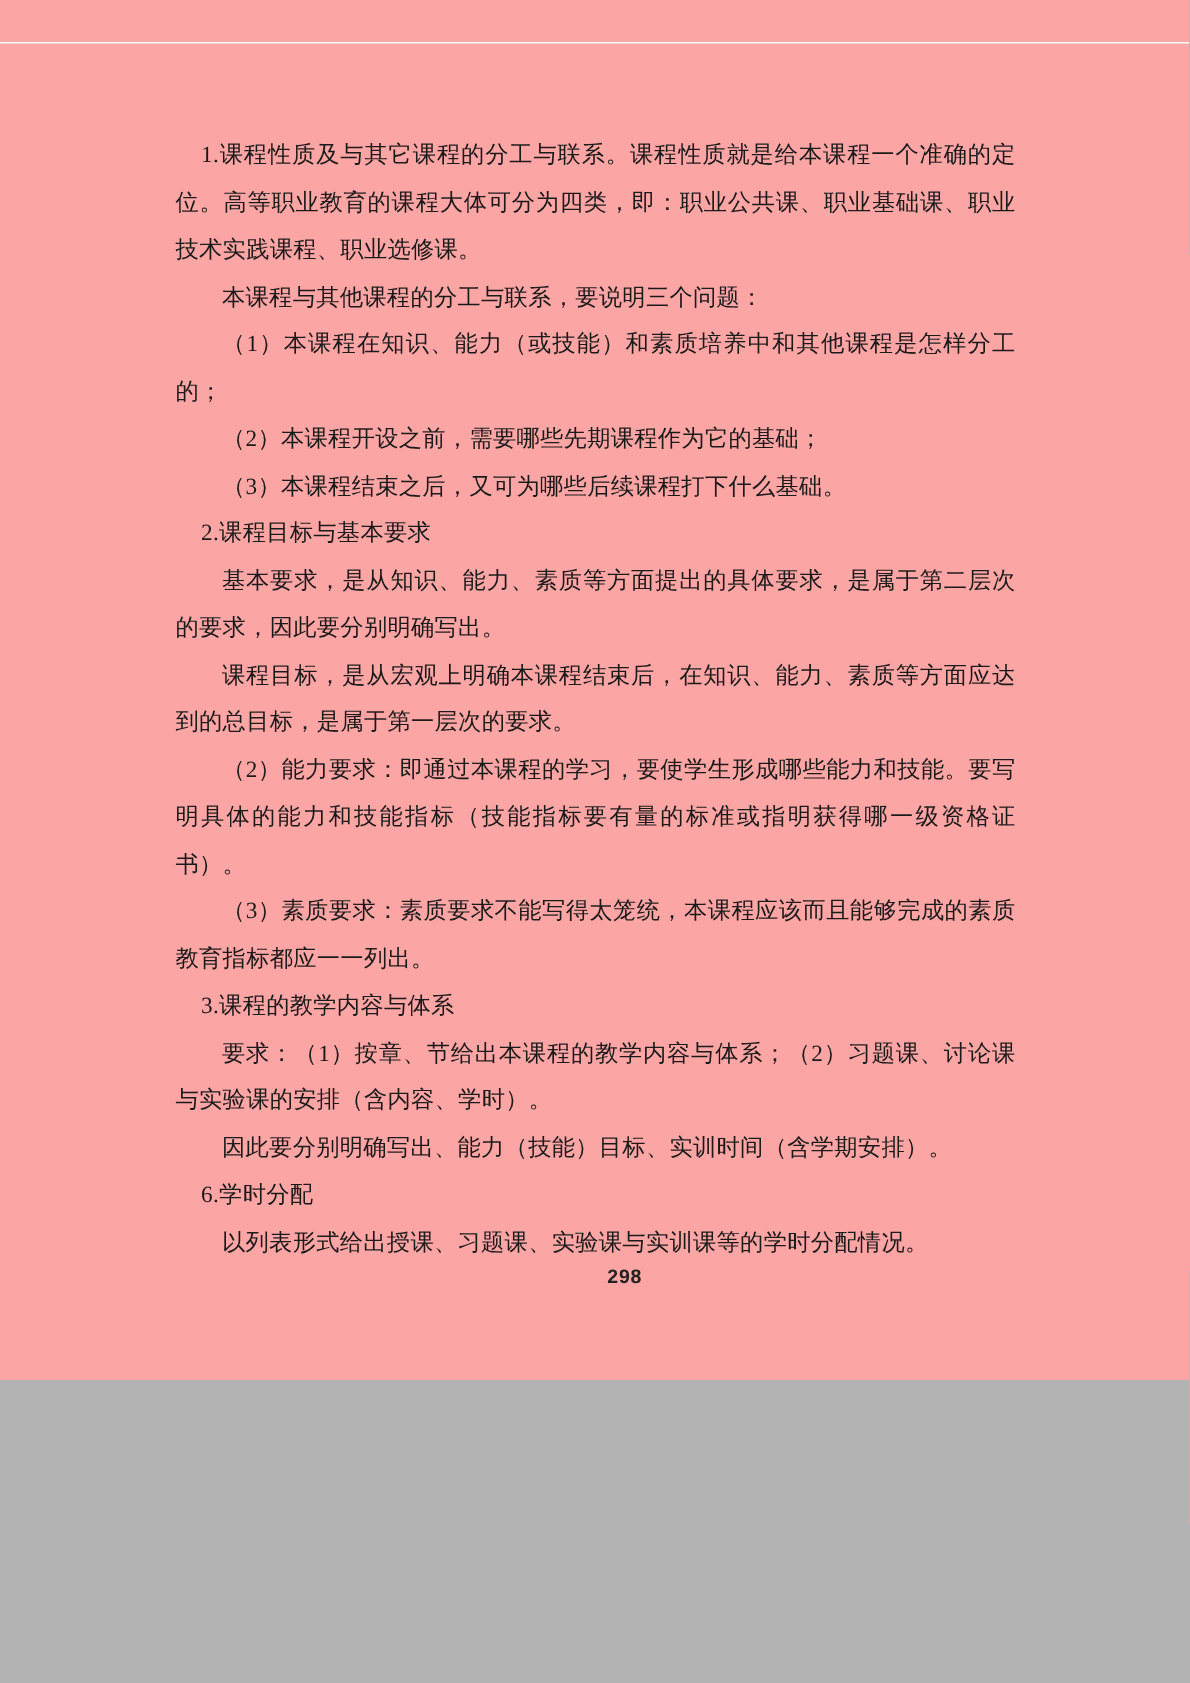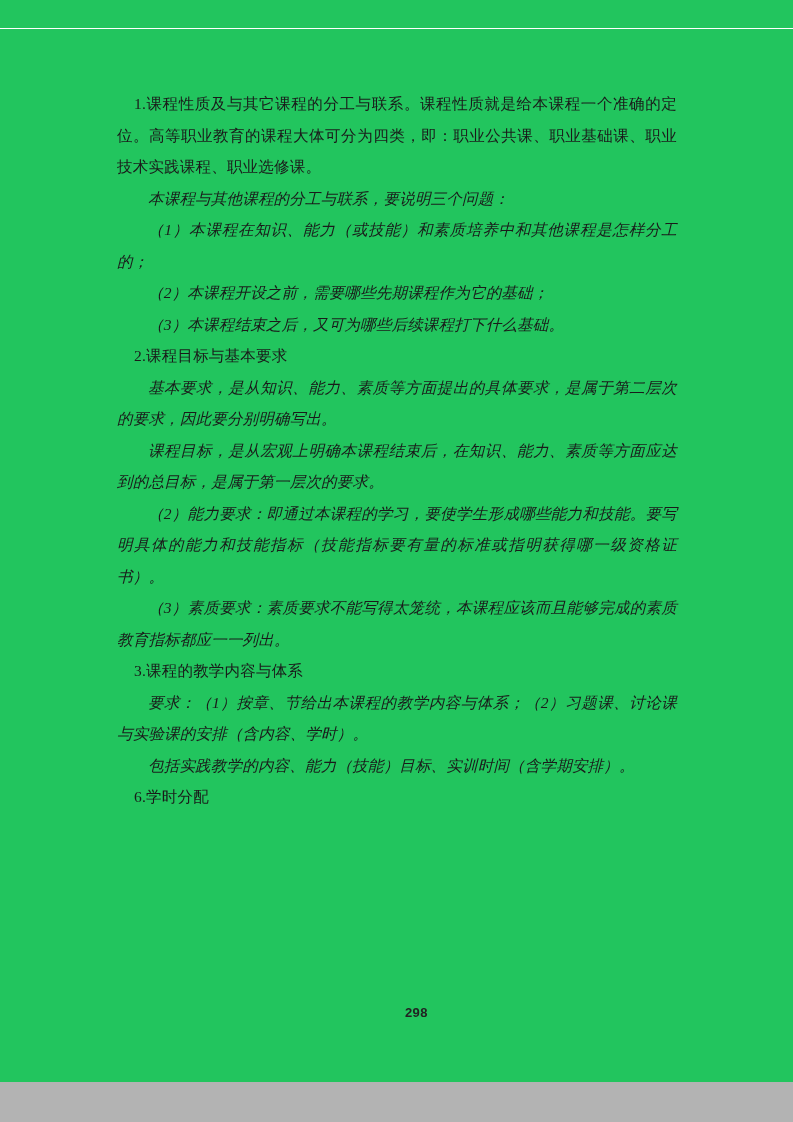--- a/index.html
+++ b/index.html
@@ -5,22 +5,22 @@
   html, body {
     margin: 0;
     padding: 0;
     background: #b3b3b3;
   }
   body {
     font-family: "Liberation Serif", "DejaVu Serif", serif;
   }
   .page {
     width: 793px;
-    height: 1082px;
-    background: #22c55e;
+    height: 920px;
+    background: #fca5a5;
     margin: 0 auto;
     position: relative;
     box-sizing: border-box;
     overflow: hidden;
   }
   .page-border-top {
     position: absolute;
     top: 28px;
     left: 0;
     width: 100%;
@@ -37,21 +37,20 @@
     font-size: 15.5px;
     line-height: 31.5px;
     color: #1a1a1a;
     text-align: justify;
     text-justify: inter-ideograph;
     margin: 0;
     letter-spacing: 0.2px;
   }
   .indent2 {
     text-indent: 2em;
-    font-style: italic;
   }
   .indent1 {
     text-indent: 1.1em;
   }
   .pagenum {
     position: absolute;
     bottom: 62px;
     left: 0;
     width: 100%;
     text-align: center;
@@ -75,18 +74,19 @@
     <p class="para indent2">（1）本课程在知识、能力（或技能）和素质培养中和其他课程是怎样分工的；</p>
     <p class="para indent2">（2）本课程开设之前，需要哪些先期课程作为它的基础；</p>
     <p class="para indent2">（3）本课程结束之后，又可为哪些后续课程打下什么基础。</p>
     <p class="para indent1">2.课程目标与基本要求</p>
     <p class="para indent2">基本要求，是从知识、能力、素质等方面提出的具体要求，是属于第二层次的要求，因此要分别明确写出。</p>
     <p class="para indent2">课程目标，是从宏观上明确本课程结束后，在知识、能力、素质等方面应达到的总目标，是属于第一层次的要求。</p>
     <p class="para indent2">（2）能力要求：即通过本课程的学习，要使学生形成哪些能力和技能。要写明具体的能力和技能指标（技能指标要有量的标准或指明获得哪一级资格证书）。</p>
     <p class="para indent2">（3）素质要求：素质要求不能写得太笼统，本课程应该而且能够完成的素质教育指标都应一一列出。</p>
     <p class="para indent1">3.课程的教学内容与体系</p>
     <p class="para indent2">要求：（1）按章、节给出本课程的教学内容与体系；（2）习题课、讨论课与实验课的安排（含内容、学时）。</p>
-    <p class="para indent2">包括实践教学的内容、能力（技能）目标、实训时间（含学期安排）。</p>
+    <p class="para indent2">因此要分别明确写出、能力（技能）目标、实训时间（含学期安排）。</p>
     <p class="para indent1">6.学时分配</p>
+    <p class="para indent2">以列表形式给出授课、习题课、实验课与实训课等的学时分配情况。</p>
   </div>
 
   <div class="pagenum">298</div>
 </div>
 
 </body></html>

